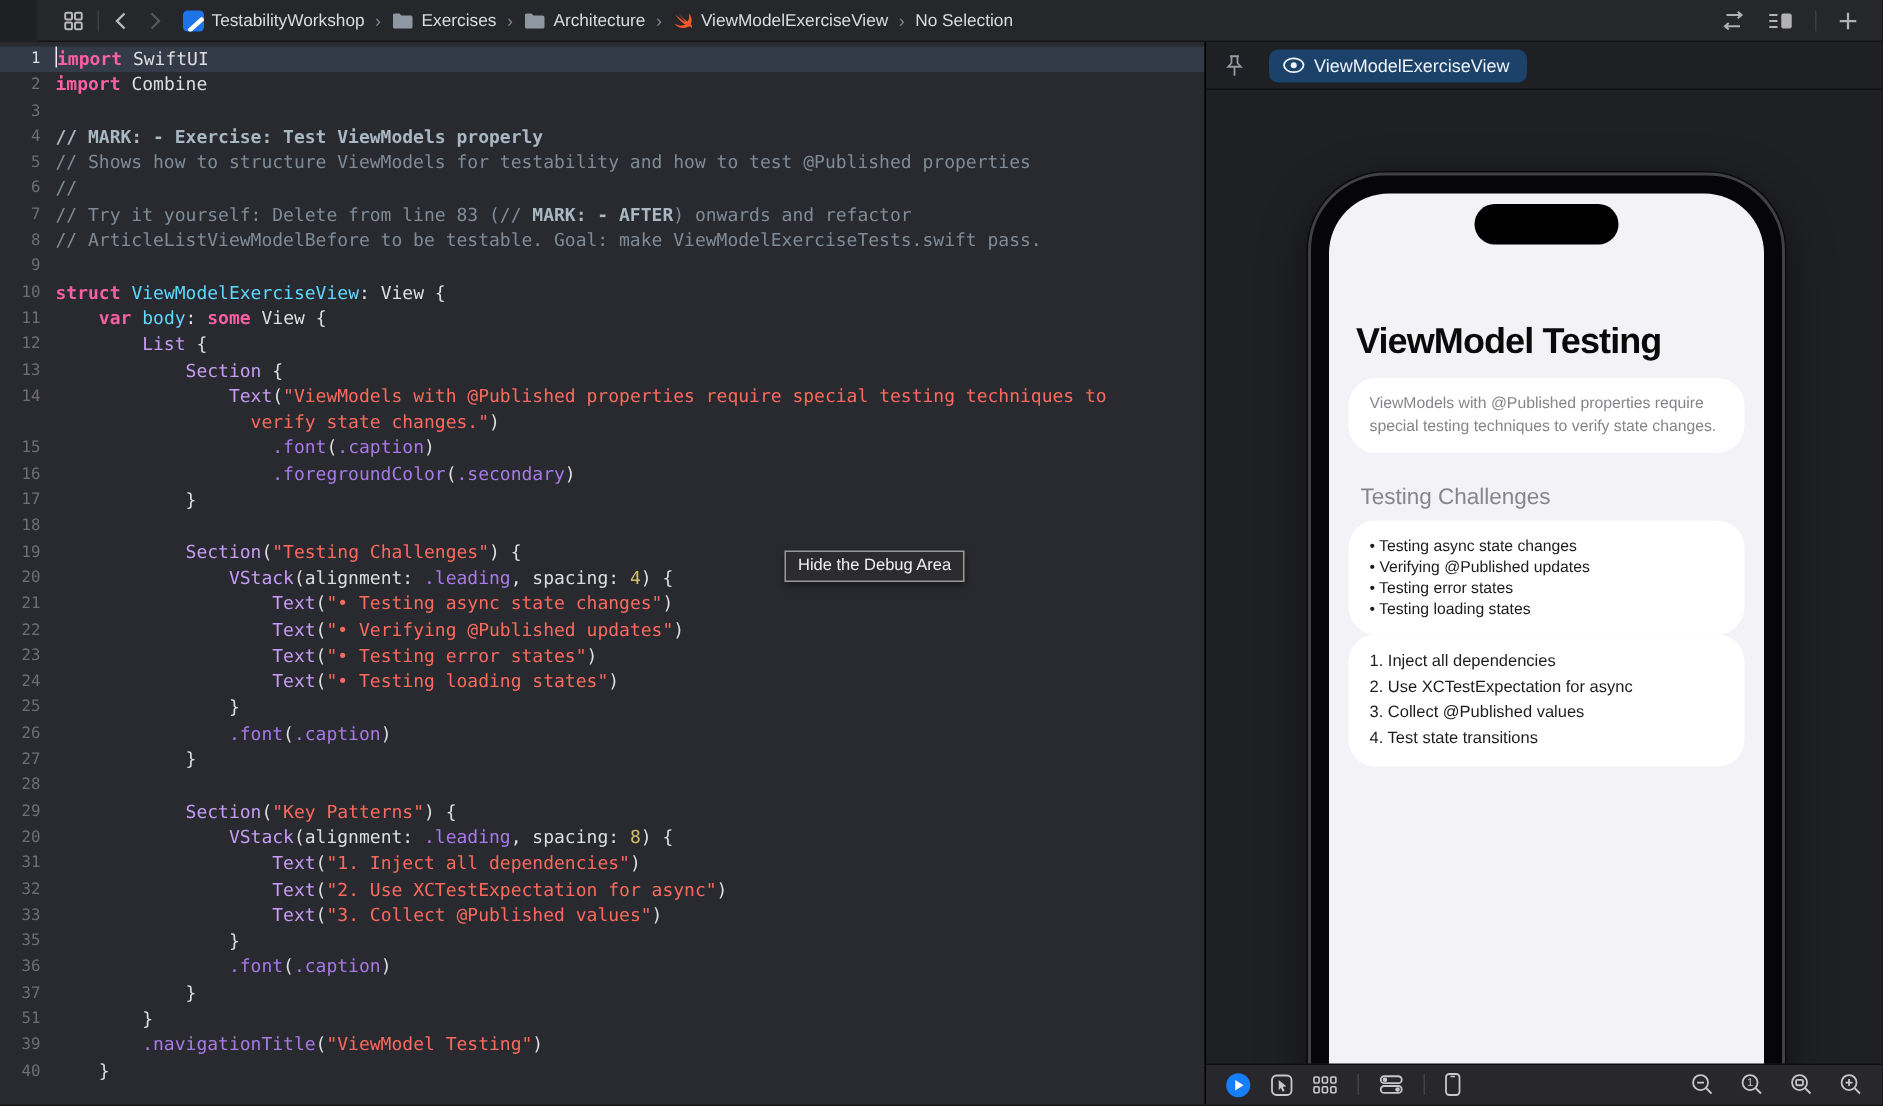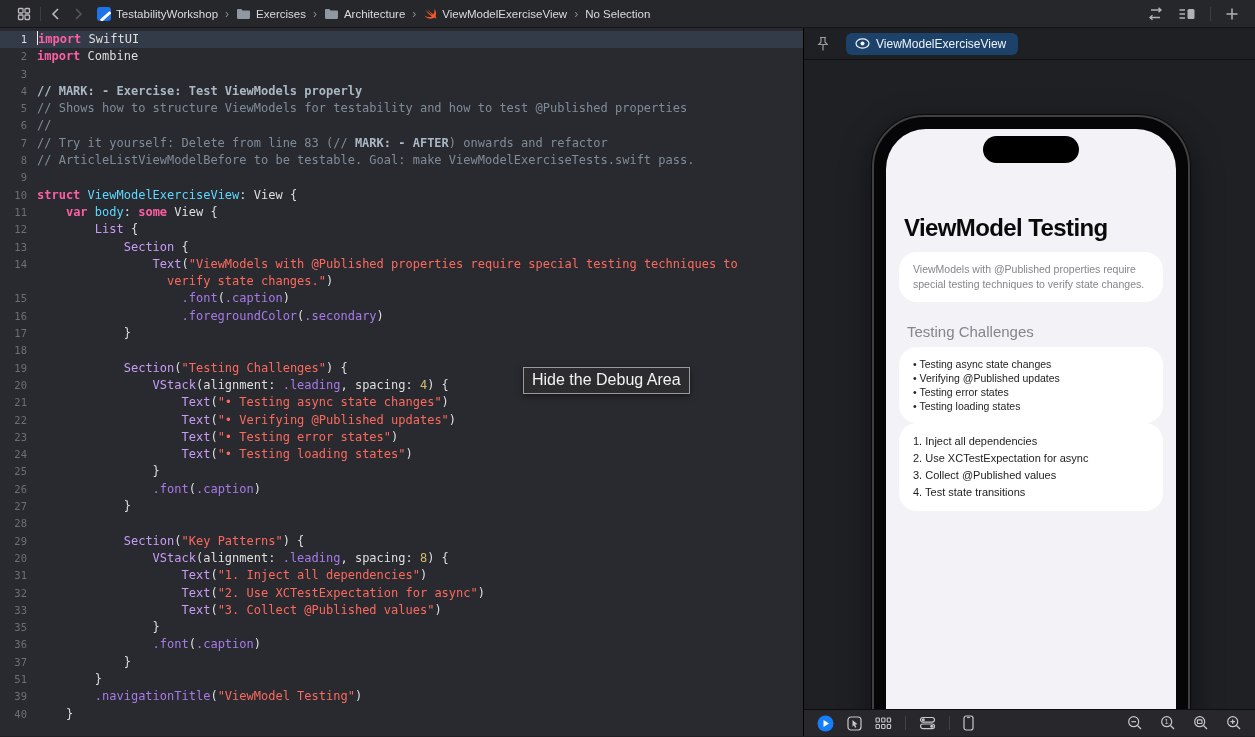--- a/index.html
+++ b/index.html
@@ -2,21 +2,21 @@
 <html><head>
 <meta charset="utf-8">
 <style>
   * { margin:0; padding:0; box-sizing:border-box; }
   body { background:#000; }
   .app { width:1255px; height:737px; position:relative; overflow:hidden;
          background:#1f2024; font-family:"Liberation Sans", sans-serif; }
 
   
   .topbar { height:28px; background:#26272b; border-bottom:1px solid #151517;
-            display:flex; align-items:center; padding:0 16px; gap:8px; }
+            display:flex; align-items:center; padding:0 16px; gap:8px;margin-left:25px; }
   .tb-sep { width:1px; height:14px; background:#3d3d42; flex:none; }
   .icon-btn { display:flex; align-items:center; justify-content:center; flex:none; cursor:default; }
   .breadcrumb { display:flex; align-items:center; gap:7px; font-size:11.5px;
                 color:#dcdcde; margin-left:4px; white-space:nowrap; }
   .crumb { display:flex; align-items:center; gap:5px; }
   .crumb-sep { color:#87878d; font-size:12px; }
   .tb-right { margin-left:auto; display:flex; align-items:center; gap:14px; }
 
   .appicon { width:14px; height:14px; border-radius:3px; background:#1e73e8;
              position:relative; overflow:hidden; }
@@ -43,21 +43,21 @@
   .tk-fn  { color:#a87ae8; }
   .tk-str { color:#fc6a5d; }
   .tk-num { color:#d0bf69; }
   .tk-cm  { color:#7f8c98; }
   .tk-cmb { color:#aab8c3; font-weight:bold; }
   .cursor { display:inline-block; width:0; border-left:1.5px solid #f0f0f0; height:14px;
             vertical-align:-2px; }
 
   
   .tooltip { position:absolute; left:523px; top:367px; background:#2c2c2e;
-             border:1px solid #9a9a9e; color:#f2f2f2; font-size:16px;
+             border:1px solid #9a9a9e; color:#f2f2f2; font-size:11px;
              padding:3px 8px 4px; white-space:nowrap; z-index:20;
              box-shadow:0 2px 6px rgba(0,0,0,.5); }
 
   
   .canvas { flex:1; display:flex; flex-direction:column; border-left:1px solid #000;
             background:#1f2024; }
   .canvas-tabs { height:32px; border-bottom:1px solid #101013; display:flex;
                  align-items:center; padding:0 12px; gap:16px; flex:none; }
   .pill { background:#1c4269; border-radius:6px; height:22px; display:flex;
           align-items:center; gap:6px; padding:0 12px 0 9px; color:#eef4fb;

